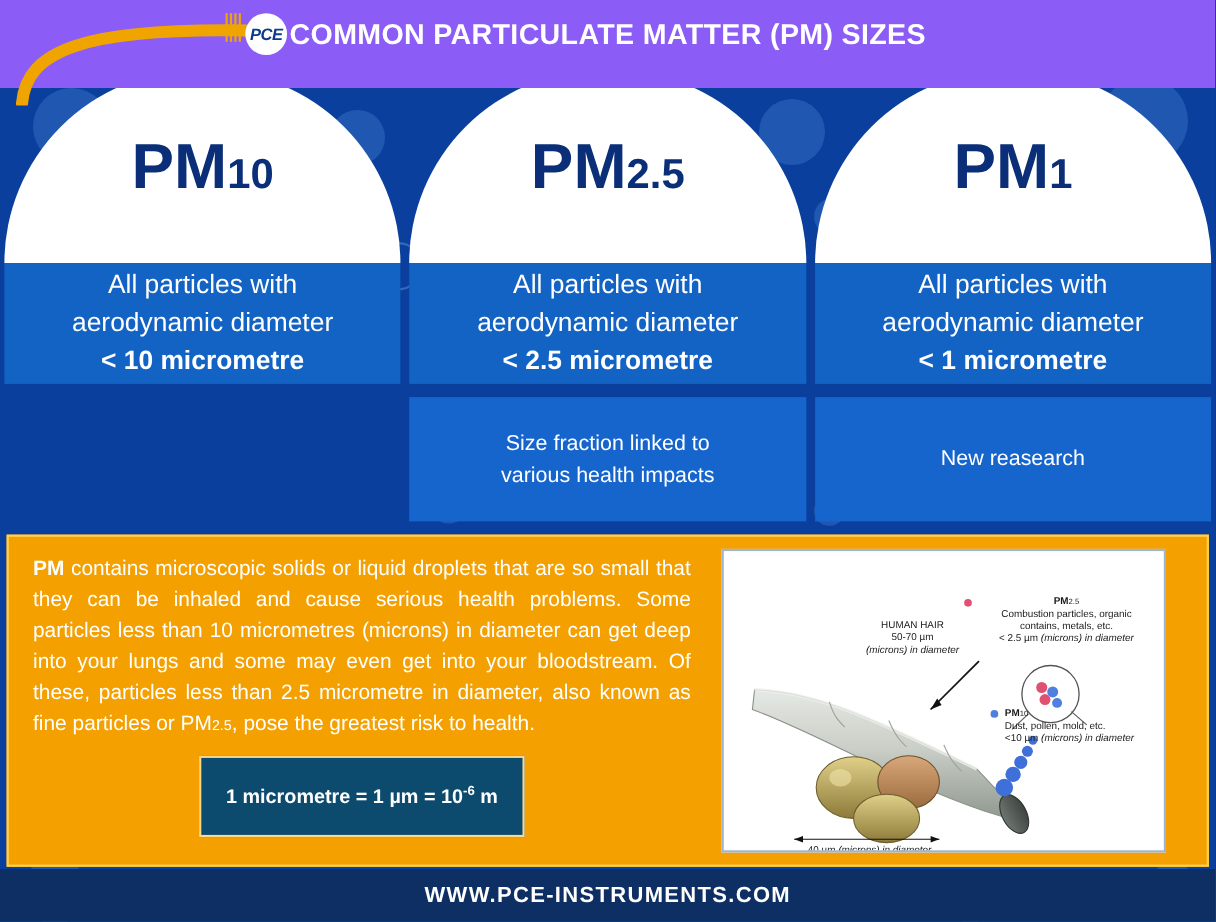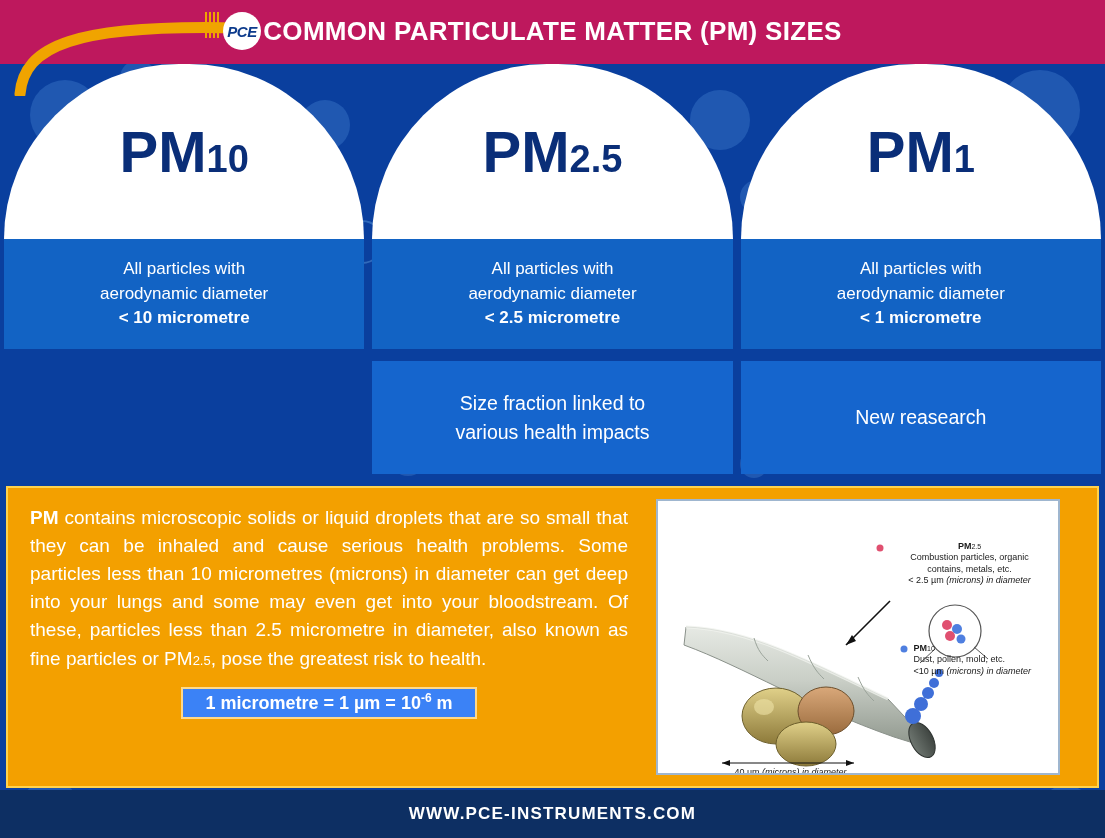--- a/index.html
+++ b/index.html
@@ -35,22 +35,22 @@
   .bubble.ring {
     background: transparent;
     border: 2px solid rgba(140, 205, 255, 0.30);
   }
 
   
   .header {
     position: absolute;
     top: 0; left: 0;
     width: 1105px;
-    height: 64px;
-    background: #be185d;
+    height: 80px;
+    background: #8b5cf6;
     z-index: 5;
   }
   .header-title {
     position: absolute;
     left: 0; right: 0;
     top: 16px;
     text-align: center;
     color: #ffffff;
     font-size: 26px;
     font-weight: bold;
@@ -142,21 +142,21 @@
   }
   .band-mid {
     background: #1263c4;
     flex: 0 0 110px;
     display: flex;
     flex-direction: column;
     align-items: center;
     justify-content: center;
     color: #ffffff;
     text-align: center;
-    font-size: 17px;
+    font-size: 24px;
     line-height: 1.45;
   }
   .band-mid .strong {
     font-weight: bold;
   }
   .gap {
     height: 12px;
     background: transparent;
   }
   .band-low {
@@ -197,25 +197,25 @@
   .desc b { font-weight: bold; }
   .desc .sub { font-size: 13px; }
   .formula-wrap {
     margin-top: 14px;
     display: flex;
     justify-content: center;
   }
   .formula {
     display: inline-block;
     border: 2px solid #ffd98a;
-    background: #3b82f6;
+    background: #0c4a6e;
     color: #ffffff;
     font-weight: bold;
     font-size: 18px;
-    padding: 1px 22px;
+    padding: 22px 22px;
   }
   .formula .sup {
     font-size: 12px;
     vertical-align: super;
   }
 
   .figure-area {
     flex: 1;
     position: relative;
     display: flex;
@@ -261,21 +261,21 @@
     width: 1105px;
     height: 48px;
     background: #0d2f63;
     display: flex;
     align-items: center;
     justify-content: center;
     z-index: 5;
   }
   .footer a, .footer span {
     color: #ffffff;
-    font-size: 17px;
+    font-size: 20px;
     font-weight: bold;
     letter-spacing: 1.2px;
     text-decoration: none;
   }
 </style>
 </head>
 <body>
 
 <div class="page">
 
@@ -456,20 +456,25 @@
           <span class="fig-italic">(microns) in diameter</span>
         </div>
 
         <div class="fig-text" style="left:256px; top:142px; width:140px;">
           <span style="font-weight:bold;">PM</span><span style="font-size:7px;">10</span><br>
           <span>Dust, pollen, mold, etc.</span><br>
           <span>&lt;10 µm</span>
           <span class="fig-italic">(microns) in diameter</span>
         </div>
 
+        <div class="fig-text center" style="left:110px; top:62px; width:124px;">
+          <span>HUMAN HAIR</span><br>
+          <span>50-70 µm</span><br>
+          <span class="fig-italic">(microns) in diameter</span>
+        </div>
 
         <div class="fig-text center" style="left:48px; top:266px; width:170px;">
           <span>40 µm</span>
           <span class="fig-italic">(microns) in diameter</span><br>
           
         </div>
 
       </div>
 
       <div class="source">SOURCE: USEPA</div>

